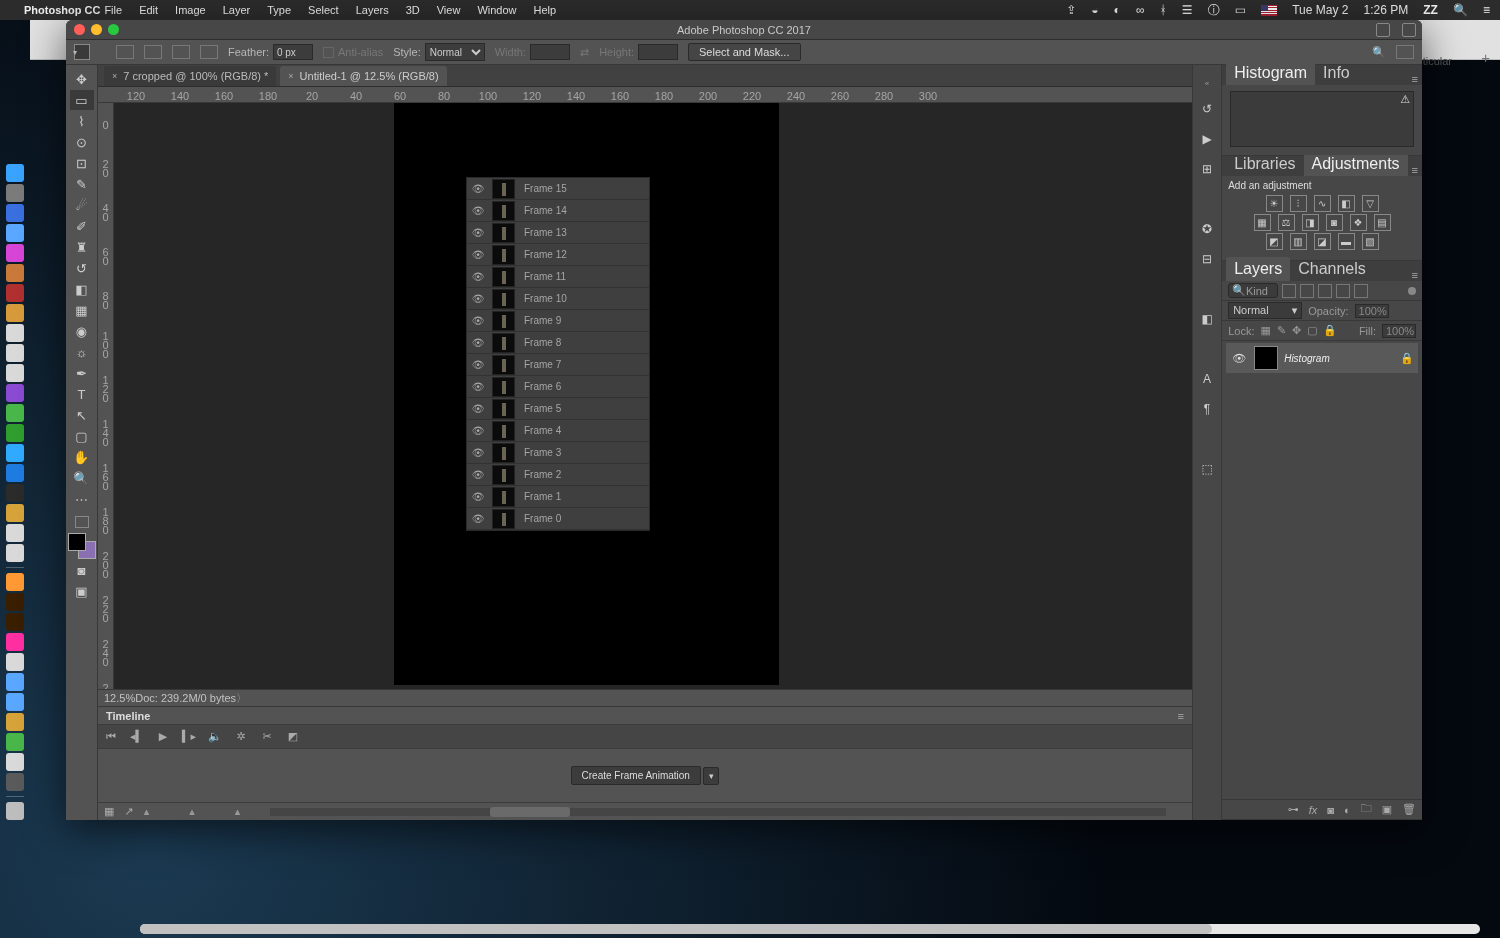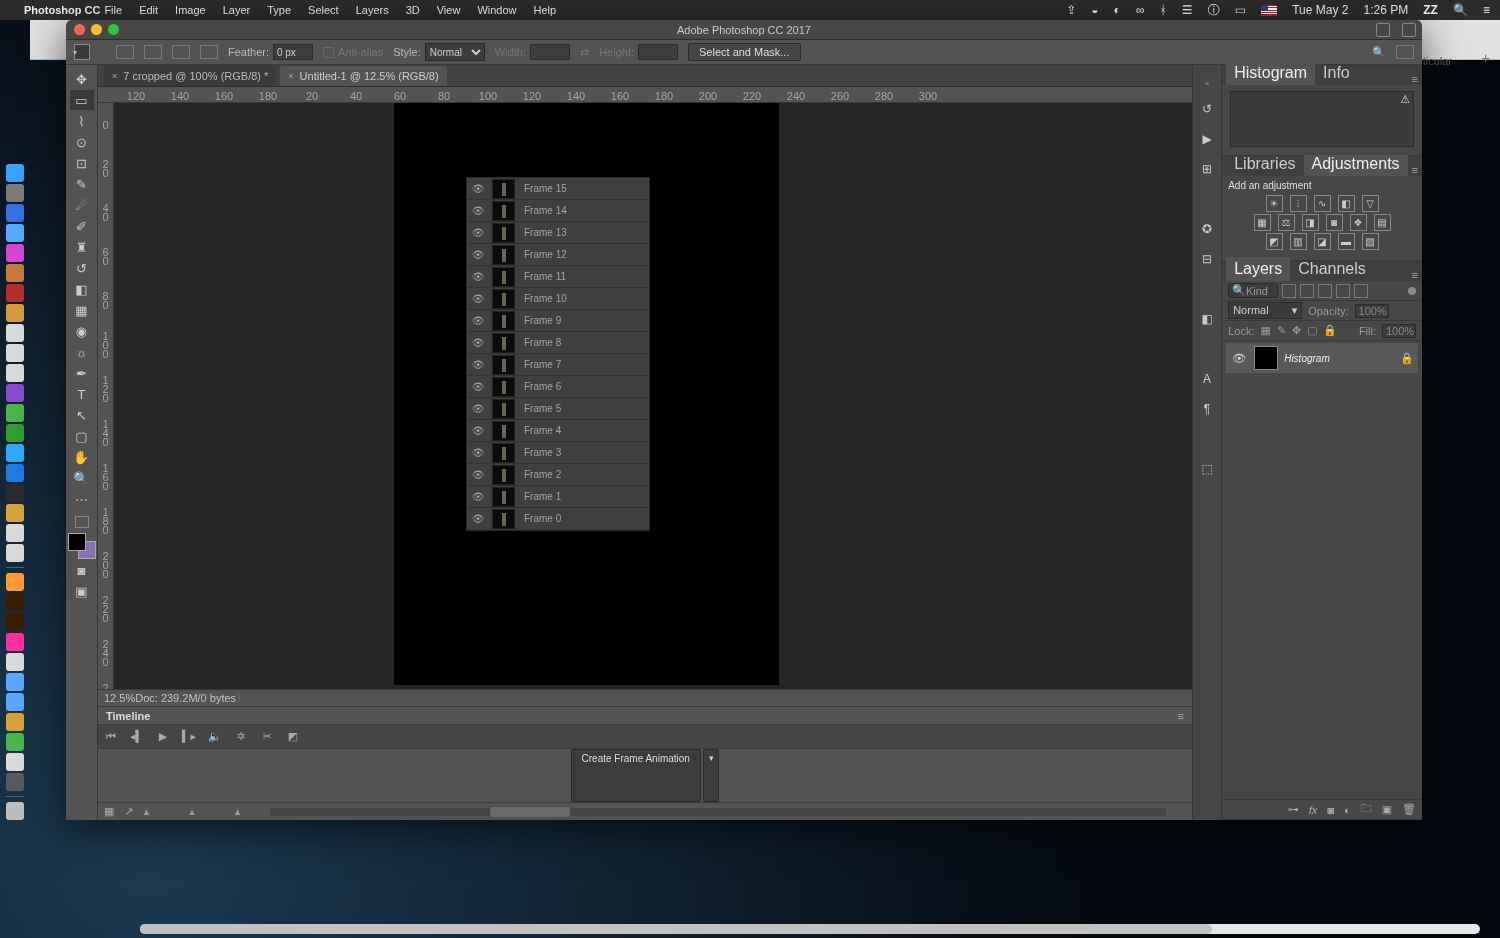--- a/index.html
+++ b/index.html
@@ -84,21 +84,21 @@
 
 .status-bar{height:17px;background:#535353;border-top:1px solid #383838;display:flex;align-items:center;color:#c2c2c2;font-size:10px;padding:0 6px;}
 .status-bar .chev{color:#999;}
 
 
 .timeline{height:114px;background:#535353;border-top:1px solid #383838;display:flex;flex-direction:column;}
 .timeline-head{height:18px;display:flex;align-items:center;padding:0 8px;color:#ddd;font-weight:600;font-size:10px;border-bottom:1px solid #3c3c3c;}
 .timeline-ctrl{height:24px;background:#454545;border-bottom:1px solid #3c3c3c;display:flex;align-items:center;padding:0 6px;gap:12px;color:#aaa;}
 .timeline-ctrl span{font-size:11px;}
 .timeline-ctrl .ic{width:14px;display:flex;justify-content:center;}
-.timeline-body{flex:1;display:flex;justify-content:center;}
+.timeline-body{flex:1;display:flex;align-items:center;justify-content:center;}
 .tl-btn{background:#3c3c3c;border:1px solid #2a2a2a;color:#ddd;padding:3px 10px;font-size:10px;border-radius:2px;}
 .tl-dd{background:#3c3c3c;border:1px solid #2a2a2a;color:#ccc;padding:3px 5px;font-size:9px;margin-left:2px;border-radius:2px;}
 .timeline-foot{height:18px;border-top:1px solid #3c3c3c;display:flex;align-items:center;padding:0 6px;gap:10px;color:#aaa;}
 .timeline-foot .sb{flex:1;height:8px;background:#454545;position:relative;margin:0 20px;}
 .timeline-foot .sb .th{position:absolute;left:220px;width:80px;top:-1px;height:10px;background:#6a6a6a;border-radius:3px;}
 .timeline-foot .tris{display:flex;gap:40px;color:#999;}
 
 
 .ps-right{width:230px;display:flex;background:#474747;}
 .ps-right-icons{width:30px;border-left:1px solid #383838;display:flex;flex-direction:column;align-items:center;padding-top:14px;gap:12px;color:#ccc;}

